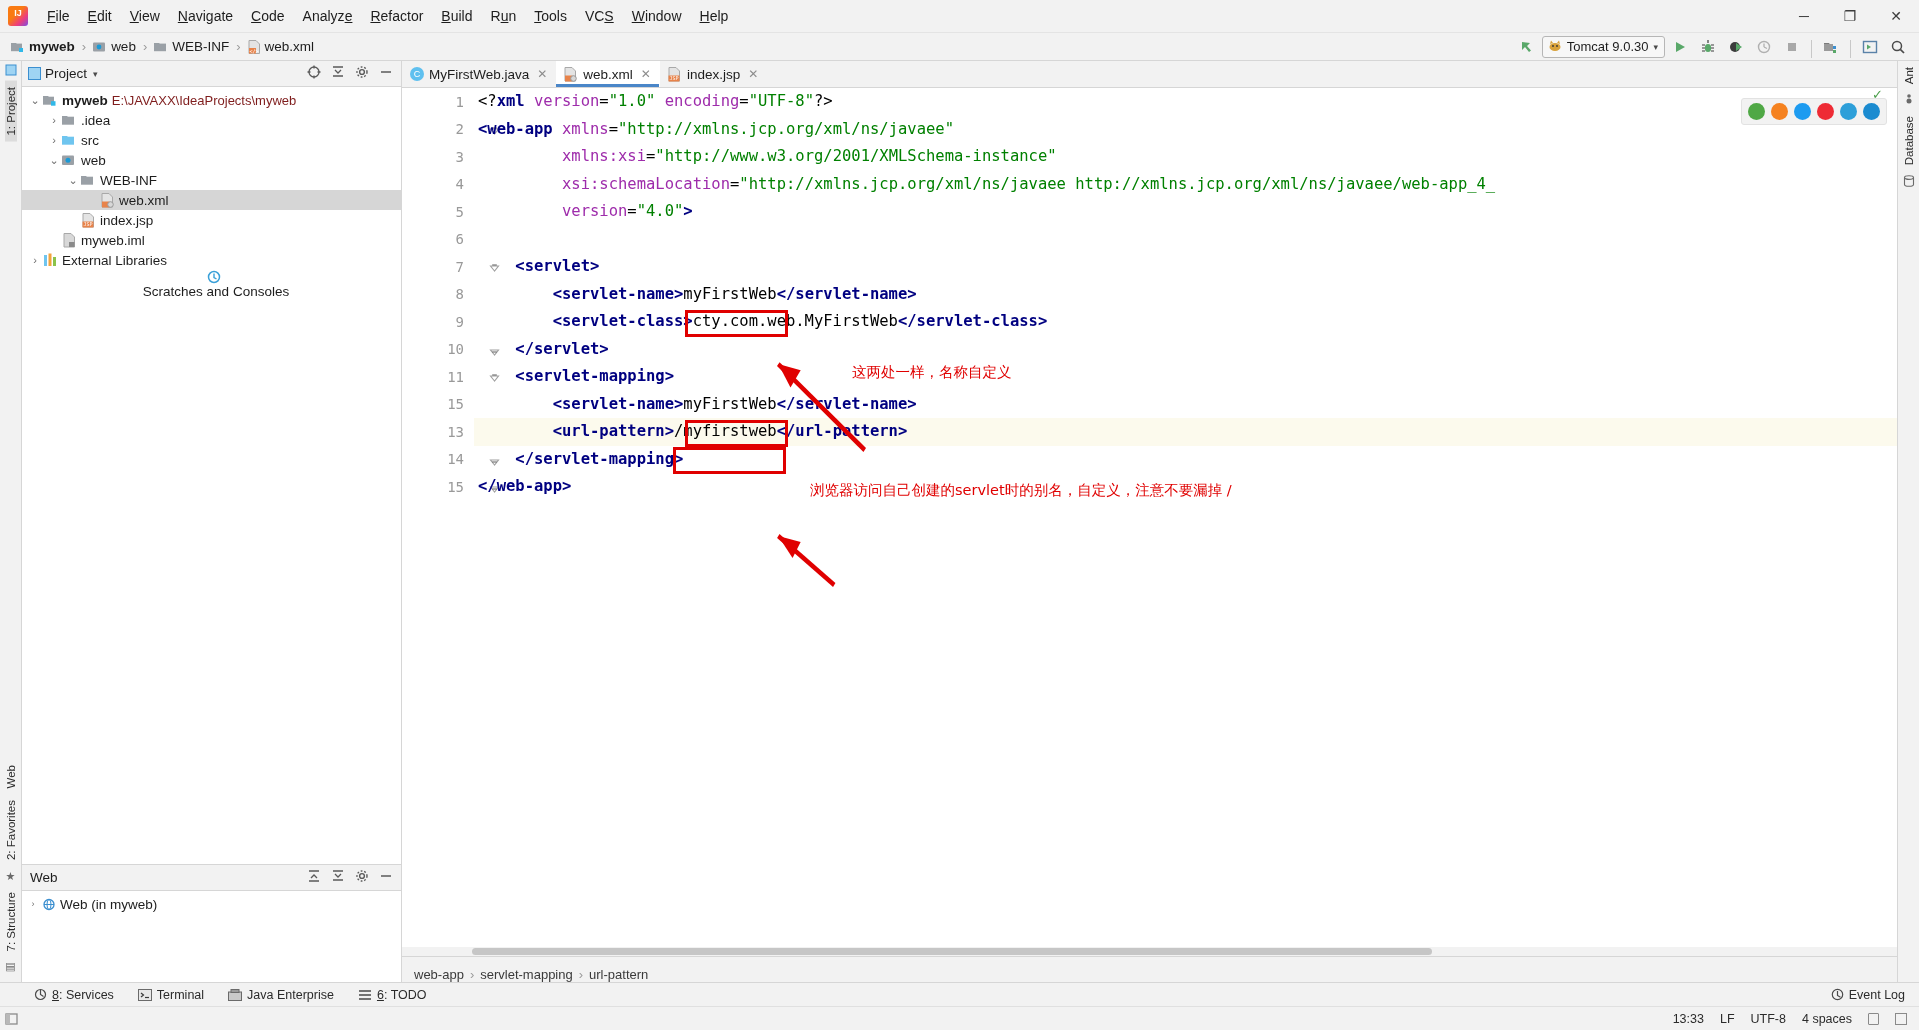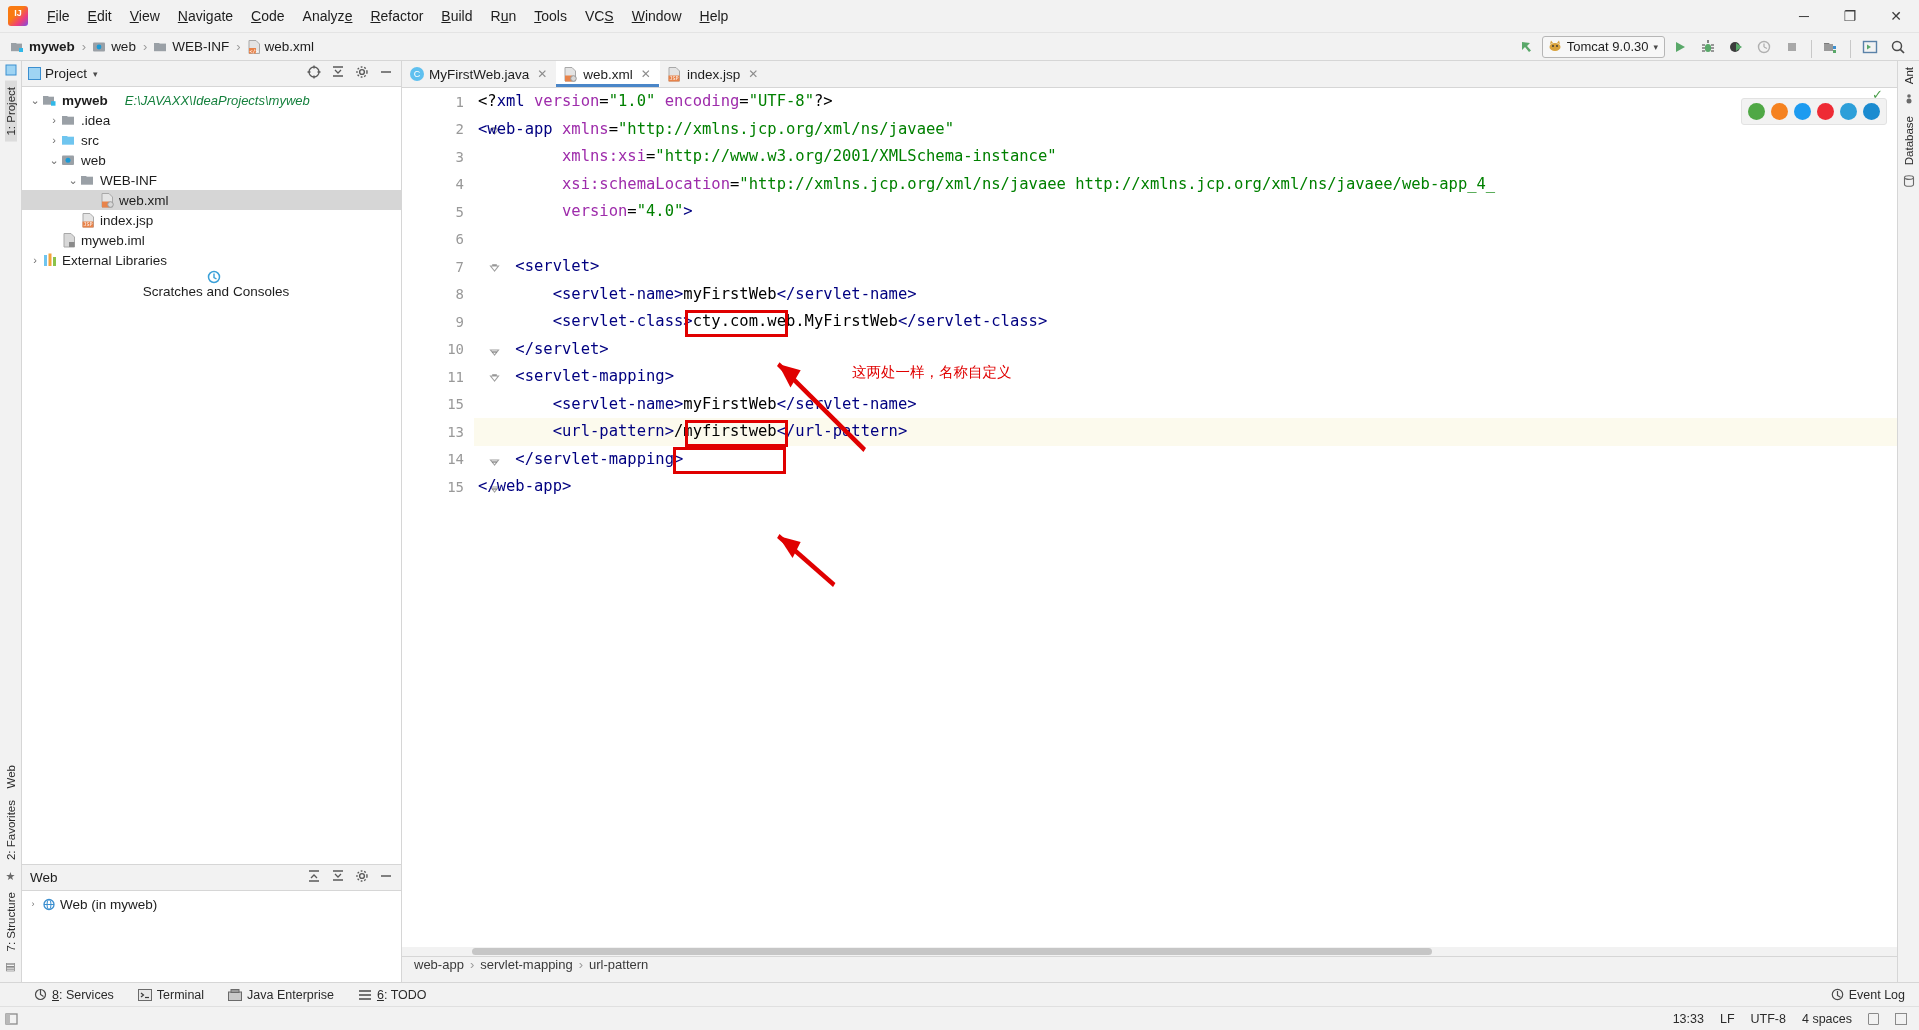--- a/index.html
+++ b/index.html
@@ -55,47 +55,47 @@
   .panel-title { font-size:13.5px; color:#1d1d1d; margin-left:4px;}
   .panel-sq { width:13px; height:13px; border:1.5px solid #3b8fd0; background:#9fd4f3; }
   .panel-hdr-icons { margin-left:auto; display:flex; align-items:center; gap:10px; color:#5a5a5a; font-size:12px; padding-right:2px;}
   .tree { flex:1; overflow:hidden; padding-top:3px; background:#fff; font-size:13.5px; }
   .tree-row { display:flex; align-items:center; height:20px; white-space:nowrap; }
   .tree-row.sel { background:#d6d6d6; }
   .arrow { width:14px; text-align:center; color:#6f6f6f; font-size:9px; flex:none; }
   .tnode-icon { width:17px; text-align:center; flex:none; display:inline-flex; align-items:center; justify-content:center;}
   .tlabel { margin-left:3px; }
   .tlabel.bold { font-weight:bold; }
-  .tpath { color:#15803d; margin-left:17px; font-size:13px;font-style:italic; }
+  .tpath { color:#7f1d1d; margin-left:4px; font-size:13px; }
   .webtool { display:flex; flex-direction:column; border-top:1px solid #d6d6d6; }
   .webtool .tree-row { padding-left:4px; }
 
   
   .editor-col { flex:1; display:flex; flex-direction:column; min-width:0; background:#fff; }
   .tabs { height:27px; background:#f2f2f2; display:flex; align-items:stretch; border-bottom:1px solid #d6d6d6; flex:none; }
   .tab { display:flex; align-items:center; gap:5px; padding:0 8px; font-size:13.5px; color:#1d1d1d; border-right:1px solid transparent; position:relative; }
   .tab.active { background:#fff; }
   .tab.active::after { content:""; position:absolute; left:0; right:0; bottom:0; height:3px; background:#4a86c8; }
   .tab .x { color:#8c8c8c; font-size:12px; margin-left:3px; }
   .javaicon { width:14px; height:14px; border-radius:50%; background:#5fc0ef; color:#fff; font-size:9px; display:inline-flex; align-items:center; justify-content:center; flex:none;}
 
   .editor-body { flex:1; position:relative; display:flex; min-height:0; background:#fff; overflow:hidden; }
   .gutter { width:72px; background:#fff; position:relative; flex:none; }
   .gline { height:27.5px; display:flex; align-items:center; justify-content:flex-end; padding-right:10px; color:#999999; font-size:14px; font-family:"DejaVu Sans Mono", monospace; }
   .gline.cur { }
   .codearea { flex:1; position:relative; overflow:hidden; }
   .code { font-family:"DejaVu Sans Mono", monospace; font-size:15.5px; line-height:27.5px; white-space:pre; }
   .cl { height:27.5px; position:relative; padding-left:4px; }
   .cl.hl { background:#fcfaed; }
-  .tag { color:#000080; font-weight:normal; }
+  .tag { color:#000080; font-weight:bold; }
   .attr { color:#9e2cab; }
   .val { color:#008000; }
   .txt { color:#000000; }
   .punc { color:#000000; }
-  .breadcrumbbar { height:26px; background:#f2f2f2; border-top:1px solid #d6d6d6; display:flex; align-items:flex-start; padding-left:12px; font-size:13px; color:#3a3a3a; gap:6px; flex:none; }
+  .breadcrumbbar { height:26px; background:#f2f2f2; border-top:1px solid #d6d6d6; display:flex; align-items:flex-end; padding-left:12px; font-size:13px; color:#3a3a3a; gap:6px; flex:none; }
   .bc-sep { color:#9b9b9b; }
   .hscroll { height:9px; background:#f2f2f2; position:relative; flex:none; }
   .hscroll .thumb { position:absolute; left:70px; top:1px; height:7px; width:960px; background:#c6c6c6; border-radius:4px;}
 
   
   .browserstrip { position:absolute; right:10px; top:10px; display:flex; gap:6px; background:#f2f2f2; border:1px solid #e2e2e2; padding:4px 6px; border-radius:3px; align-items:center; z-index:5;}
   .bicon { width:17px; height:17px; border-radius:50%; display:inline-block; }
   .insp-ok { position:absolute; right:14px; top:-1px; color:#4a9e4a; font-size:13px; }
 
   
@@ -554,20 +554,21 @@
           <polygon points="370 225 392 230 382 244" fill="#e00000"></polygon>
           <path d="M425 405 L370 365" stroke="#e00000" stroke-width="4" fill="none"></path>
           <polygon points="370 365 392 370 384 383" fill="#e00000"></polygon>
         </svg>
 
         <div class="redbox" style="left:283px; top:222px; width:103px; height:27px;"></div>
         <div class="redbox" style="left:283px; top:332px; width:103px; height:27px;"></div>
         <div class="redbox" style="left:271px; top:359px; width:113px; height:27px;"></div>
 
         <div class="anno" style="left:450px; top:275px;">这两处一样，名称自定义</div>
+        <div class="anno" style="left:408px; top:393px;">浏览器访问自己创建的servlet时的别名，自定义，注意不要漏掉 /</div>
       </div>
 
       <div class="hscroll">
           <div class="thumb"></div>
         </div>
       <div class="breadcrumbbar" id="editorcrumbs">
           <span>web-app</span>
           <span class="bc-sep">›</span>
           <span>servlet-mapping</span>
           <span class="bc-sep">›</span>

